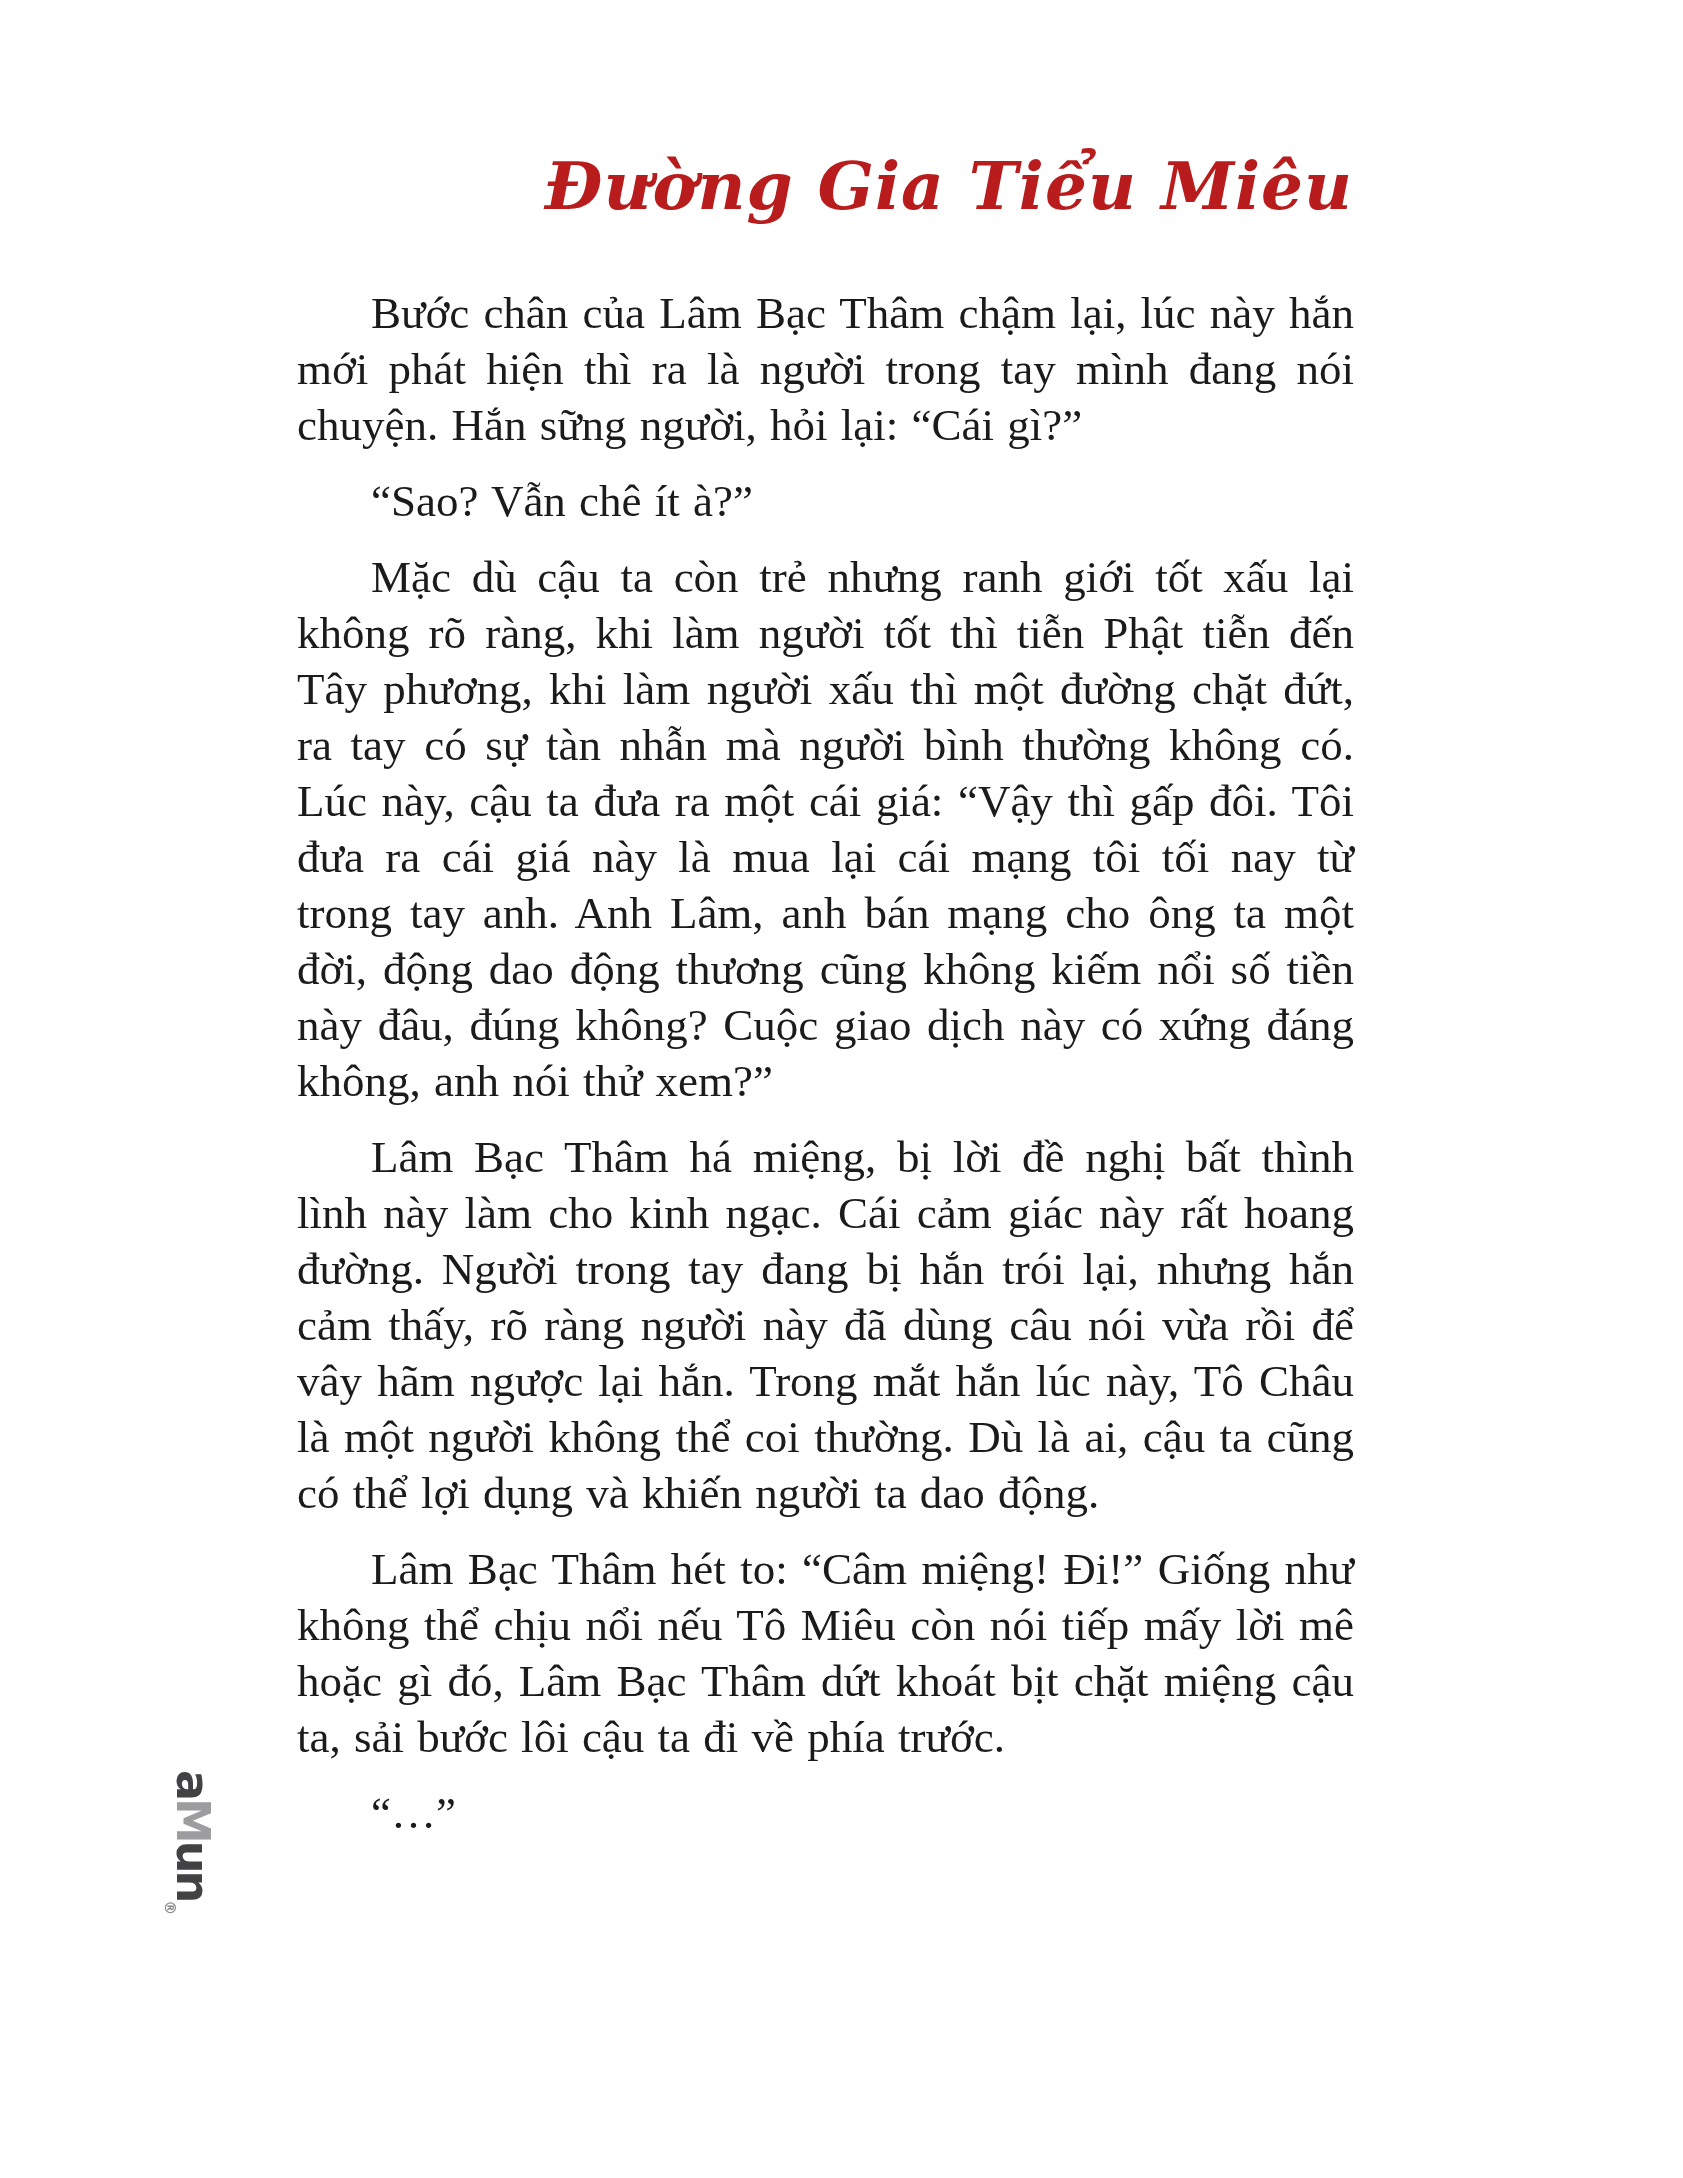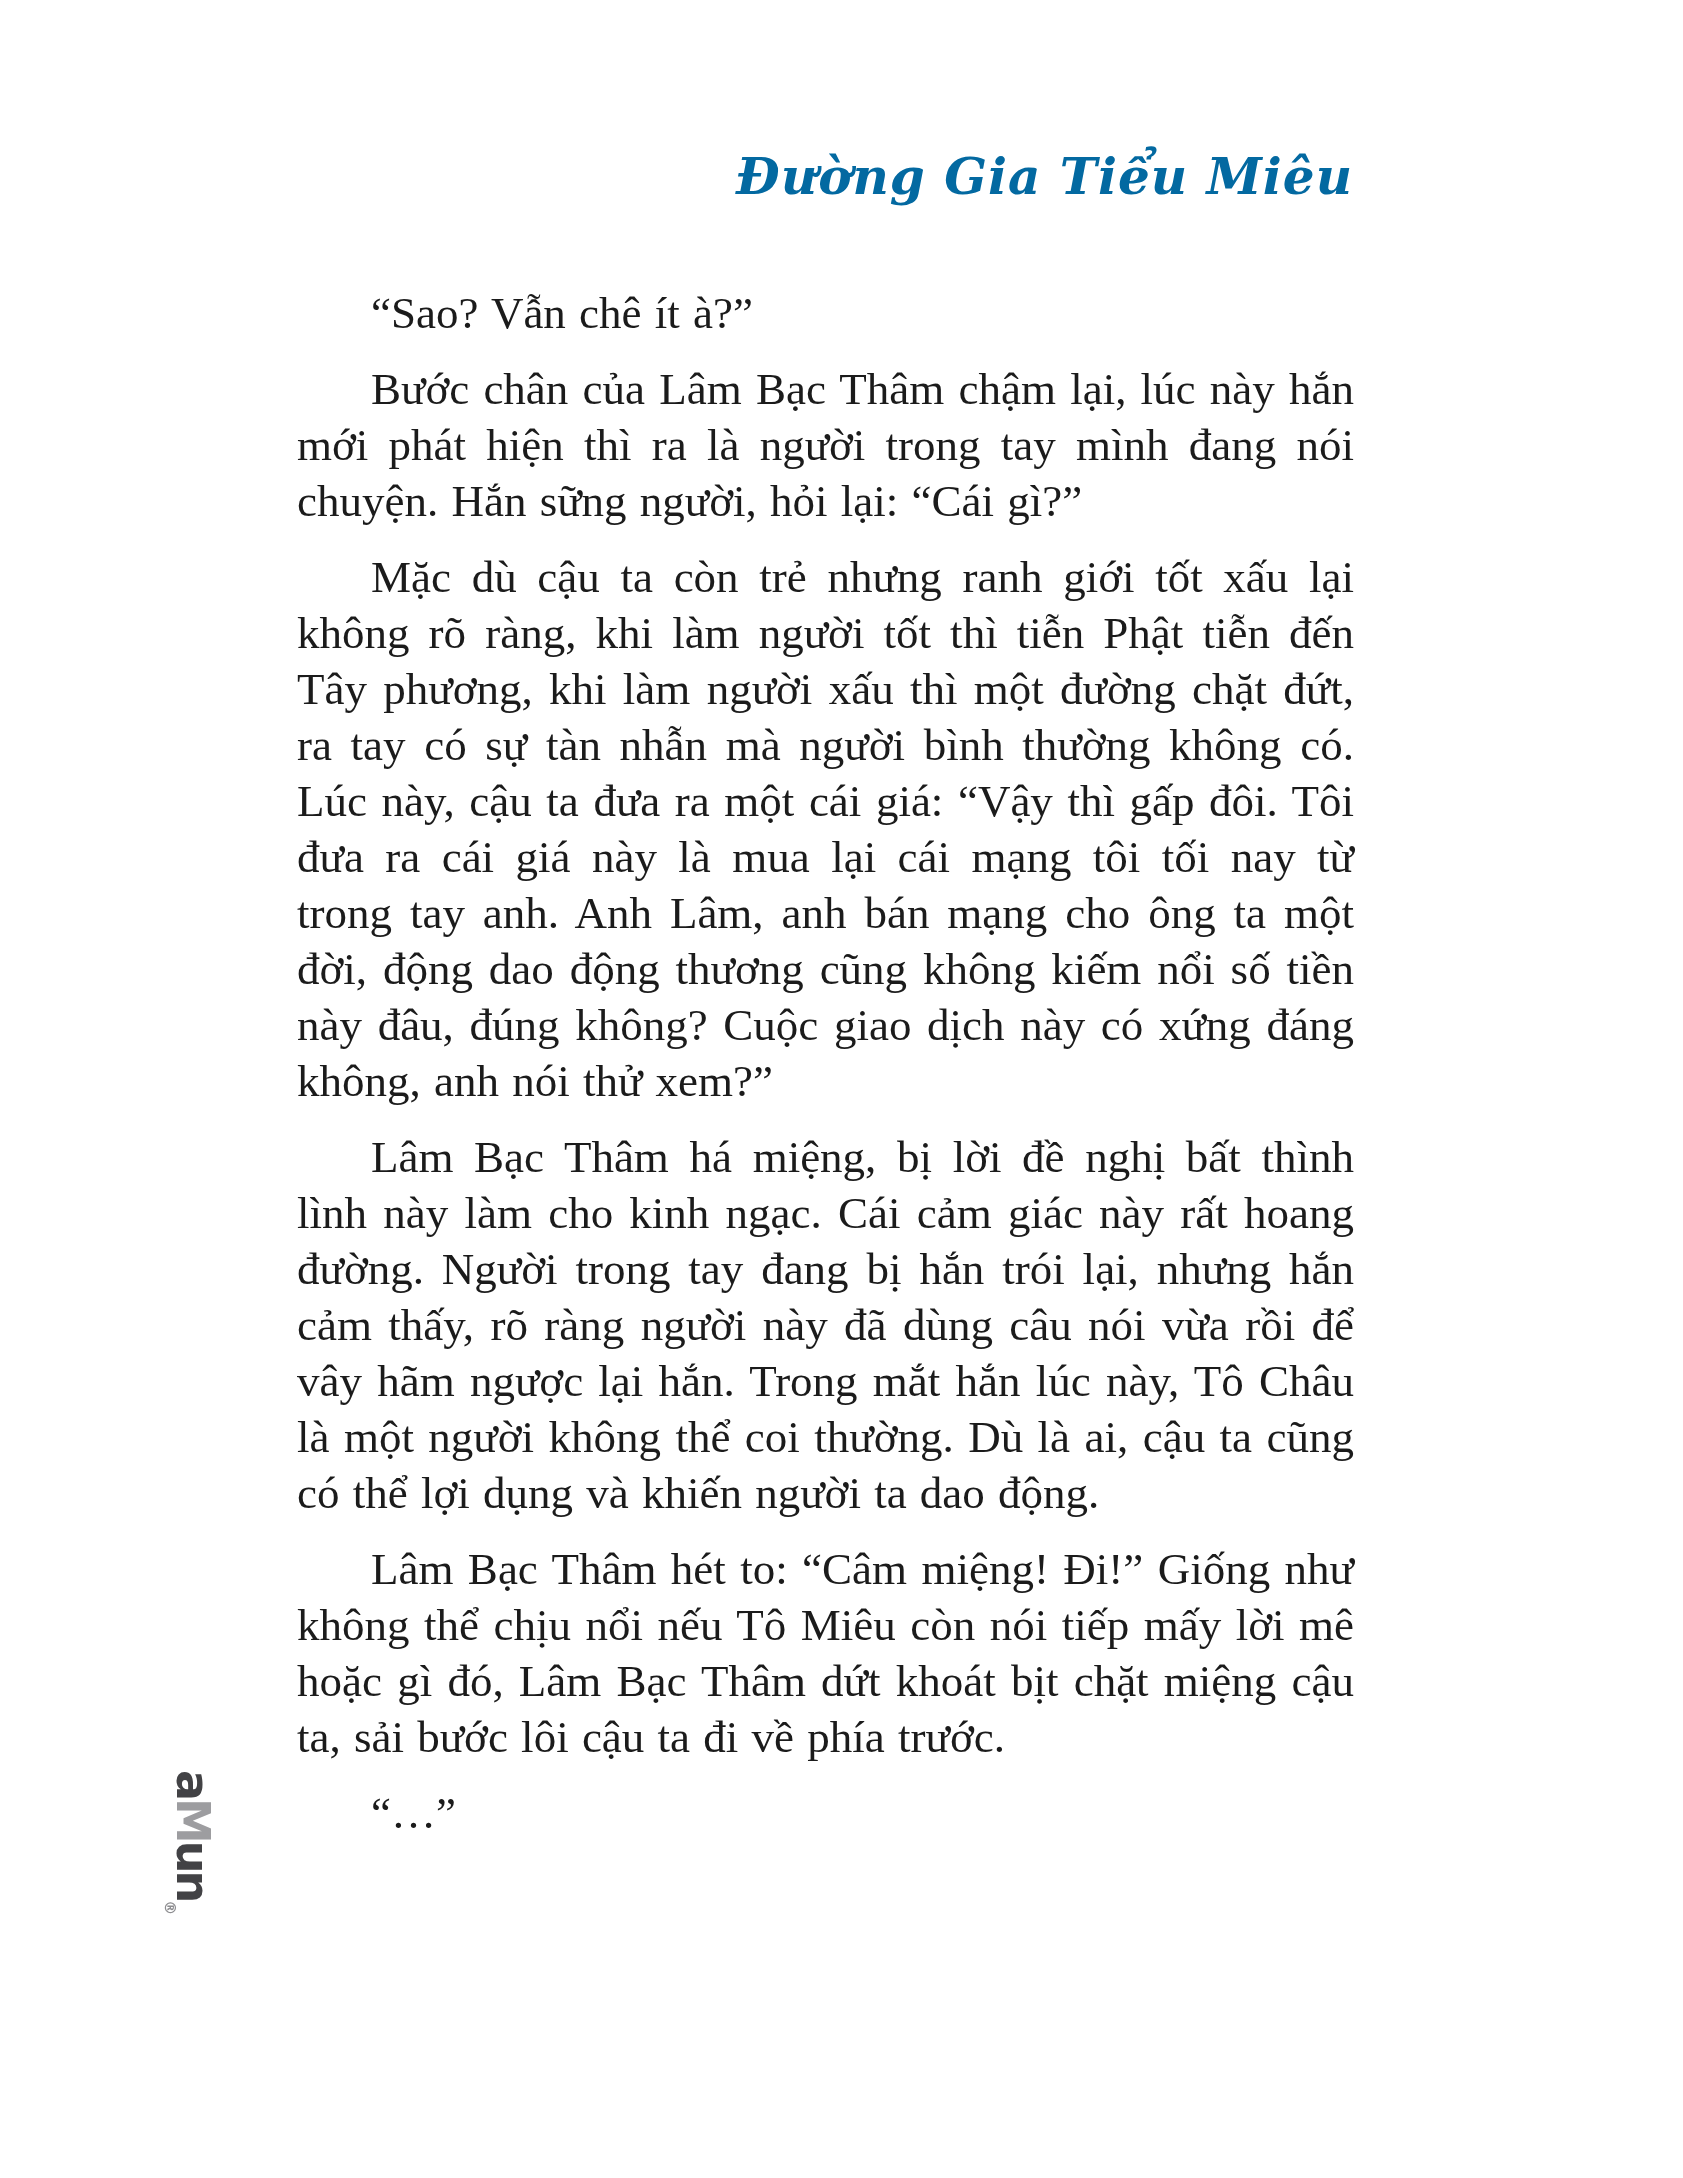--- a/index.html
+++ b/index.html
@@ -17,23 +17,23 @@
   }
   .running-header {
     position: absolute;
     top: 147px;
     right: 330px;
     width: 990px;
     text-align: right;
     font-family: "DejaVu Serif", serif;
     font-style: italic;
     font-weight: bold;
-    font-size: 50px;
+    font-size: 66px;
     letter-spacing: 1px;
-    color: #0369a1;
+    color: #b91c1c;
     white-space: nowrap;
   }
   .page-body {
     position: absolute;
     top: 285px;
     left: 297px;
     width: 1057px;
     color: #1b1b1b;
   }
   .page-body p {
@@ -84,22 +84,22 @@
   }
 </style>
 </head>
 <body>
 
 <div class="page">
 
   <div class="running-header">Đường Gia Tiểu Miêu</div>
 
   <main class="page-body">
+    <p>Bước chân của Lâm Bạc Thâm chậm lại, lúc này hắn mới phát hiện thì ra là người trong tay mình đang nói chuyện. Hắn sững người, hỏi lại: “Cái gì?”</p>
     <p>“Sao? Vẫn chê ít à?”</p>
-    <p>Bước chân của Lâm Bạc Thâm chậm lại, lúc này hắn mới phát hiện thì ra là người trong tay mình đang nói chuyện. Hắn sững người, hỏi lại: “Cái gì?”</p>
     <p>Mặc dù cậu ta còn trẻ nhưng ranh giới tốt xấu lại không rõ ràng, khi làm người tốt thì tiễn Phật tiễn đến Tây phương, khi làm người xấu thì một đường chặt đứt, ra tay có sự tàn nhẫn mà người bình thường không có. Lúc này, cậu ta đưa ra một cái giá: “Vậy thì gấp đôi. Tôi đưa ra cái giá này là mua lại cái mạng tôi tối nay từ trong tay anh. Anh Lâm, anh bán mạng cho ông ta một đời, động dao động thương cũng không kiếm nổi số tiền này đâu, đúng không? Cuộc giao dịch này có xứng đáng không, anh nói thử xem?”</p>
     <p>Lâm Bạc Thâm há miệng, bị lời đề nghị bất thình lình này làm cho kinh ngạc. Cái cảm giác này rất hoang đường. Người trong tay đang bị hắn trói lại, nhưng hắn cảm thấy, rõ ràng người này đã dùng câu nói vừa rồi để vây hãm ngược lại hắn. Trong mắt hắn lúc này, Tô Châu là một người không thể coi thường. Dù là ai, cậu ta cũng có thể lợi dụng và khiến người ta dao động.</p>
     <p>Lâm Bạc Thâm hét to: “Câm miệng! Đi!” Giống như không thể chịu nổi nếu Tô Miêu còn nói tiếp mấy lời mê hoặc gì đó, Lâm Bạc Thâm dứt khoát bịt chặt miệng cậu ta, sải bước lôi cậu ta đi về phía trước.</p>
     <p>“…”</p>
   </main>
 
   <div class="amun-logo">
     <div class="rot">
       <span class="logo-dark">a</span><span class="logo-gray">M</span><span class="logo-dark">un</span><span class="logo-reg">®</span>
     </div>

